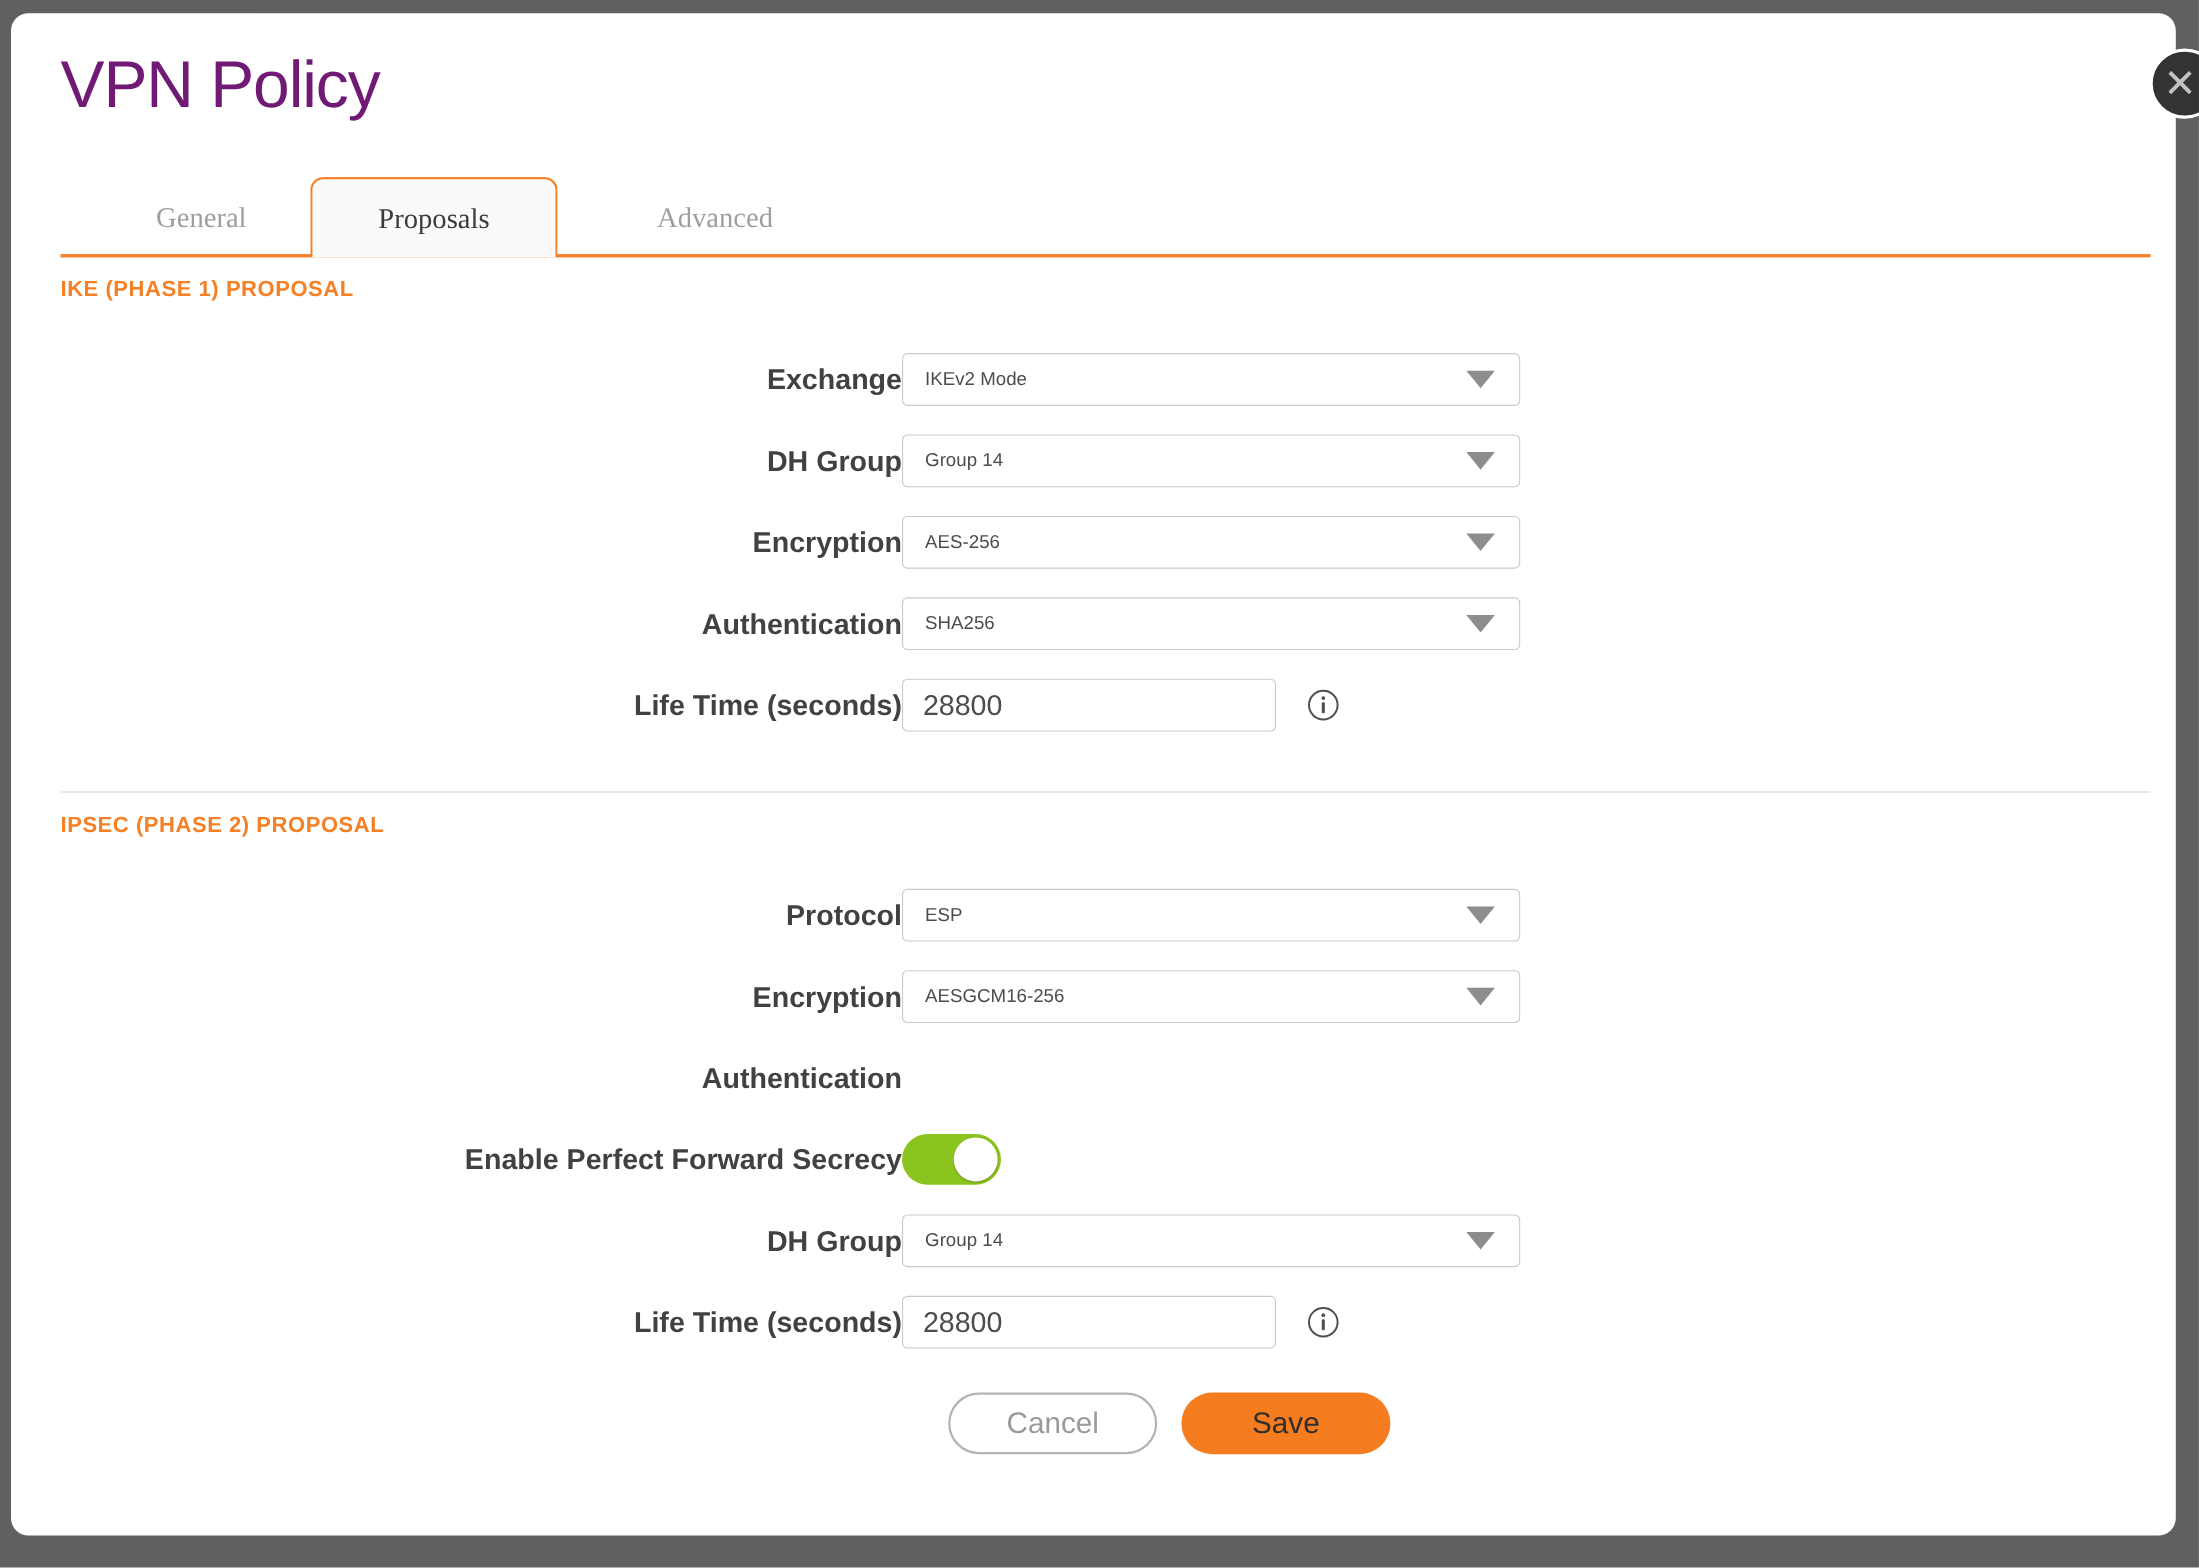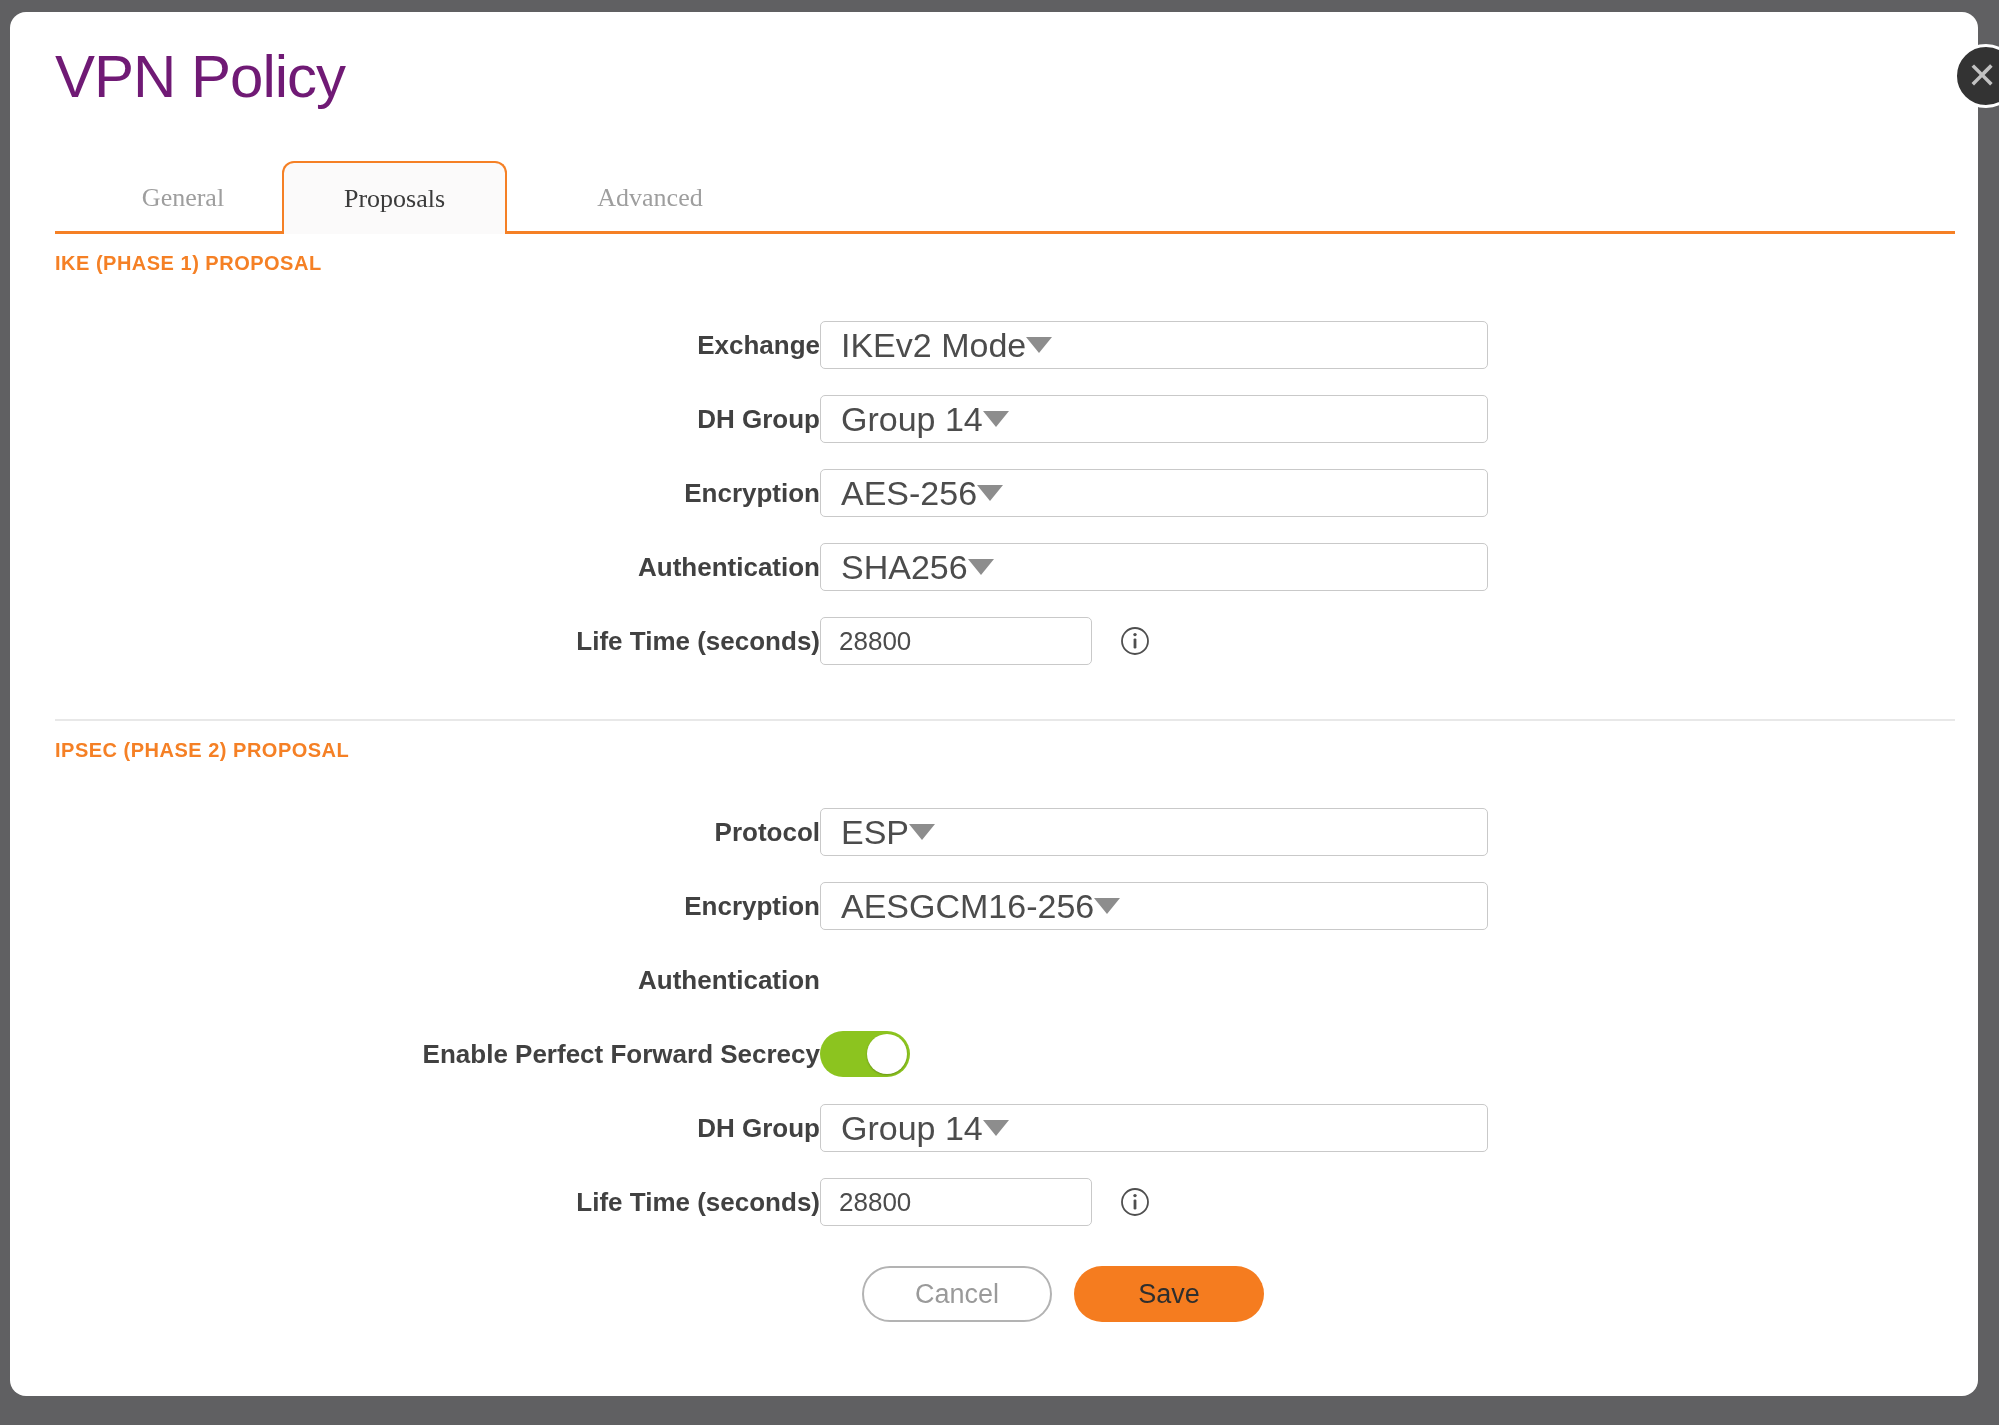--- a/index.html
+++ b/index.html
@@ -96,45 +96,45 @@
     margin-bottom: 26px;
   }
   .field-label {
     width: 765px;
     text-align: right;
     font-size: 26px;
     font-weight: 700;
     color: #414141;
   }
   .select {
-    width: 668px; height: 48px;
+    width: 562px; height: 48px;
     background: #ffffff;
     border: 1.5px solid #c9c9c9;
     border-radius: 5px;
-    display: flex; align-items: center; 
+    display: flex; align-items: center; justify-content: space-between;
     padding: 0 22px 0 20px;
-    font-size: 34px;
+    font-size: 17px;
     color: #4c4c4c;
     cursor: pointer;
   }
   .arrow {
     width: 0; height: 0;
     border-left: 13px solid transparent;
     border-right: 13px solid transparent;
     border-top: 16px solid #8d8d8d;
   }
   .select.disabled {
     background: #ececec;
     border-color: #dadada;
     color: #a5a5a5;
     cursor: default;
   }
   .select.disabled .arrow { border-top-color: #c0c0c0; }
   .text-input {
-    width: 272px; height: 48px;
+    width: 340px; height: 48px;
     border: 1.5px solid #c9c9c9;
     border-radius: 5px;
     padding: 12px 18px;
     font-size: 26px;
     color: #4c4c4c;
     font-family: "Liberation Sans", sans-serif;
     outline: none;
     background: #fff;
   }
   .info-wrap { margin-left: 28px; display: flex; align-items: center; cursor: pointer; }

